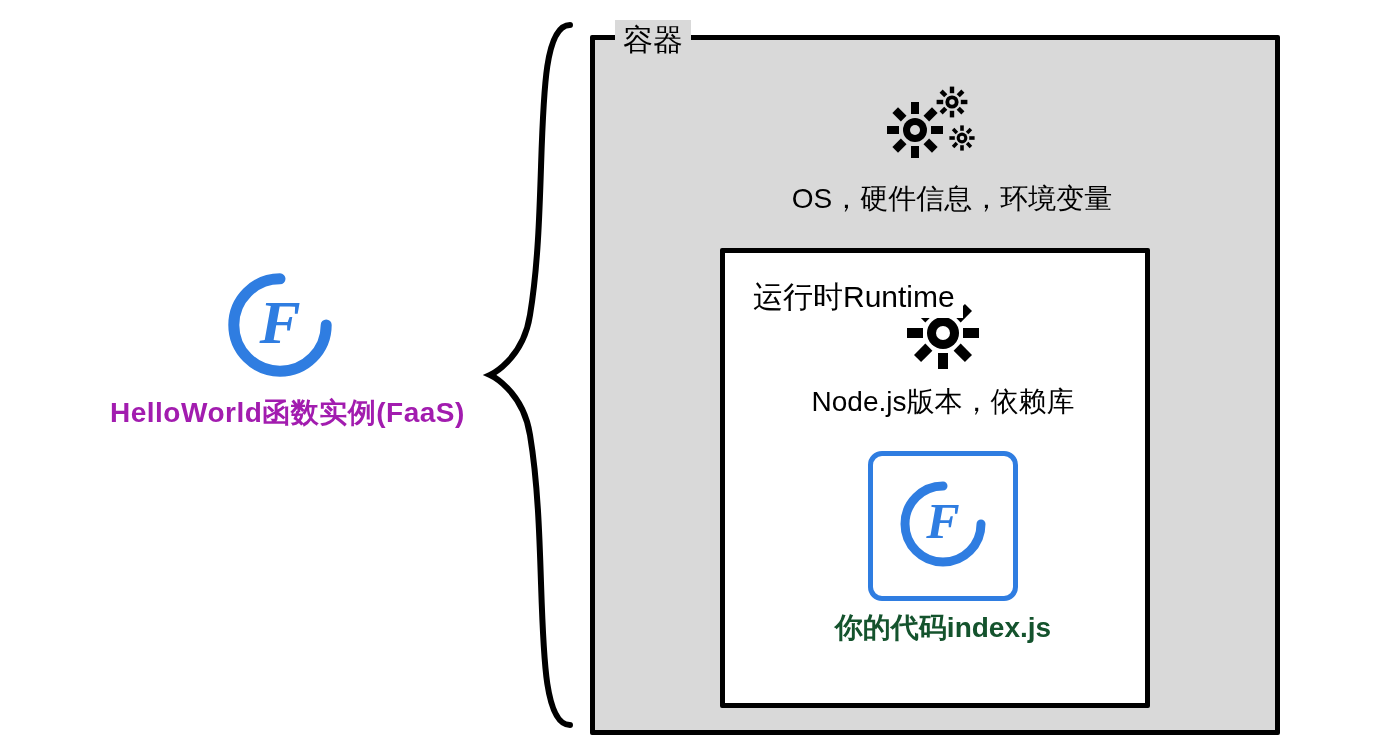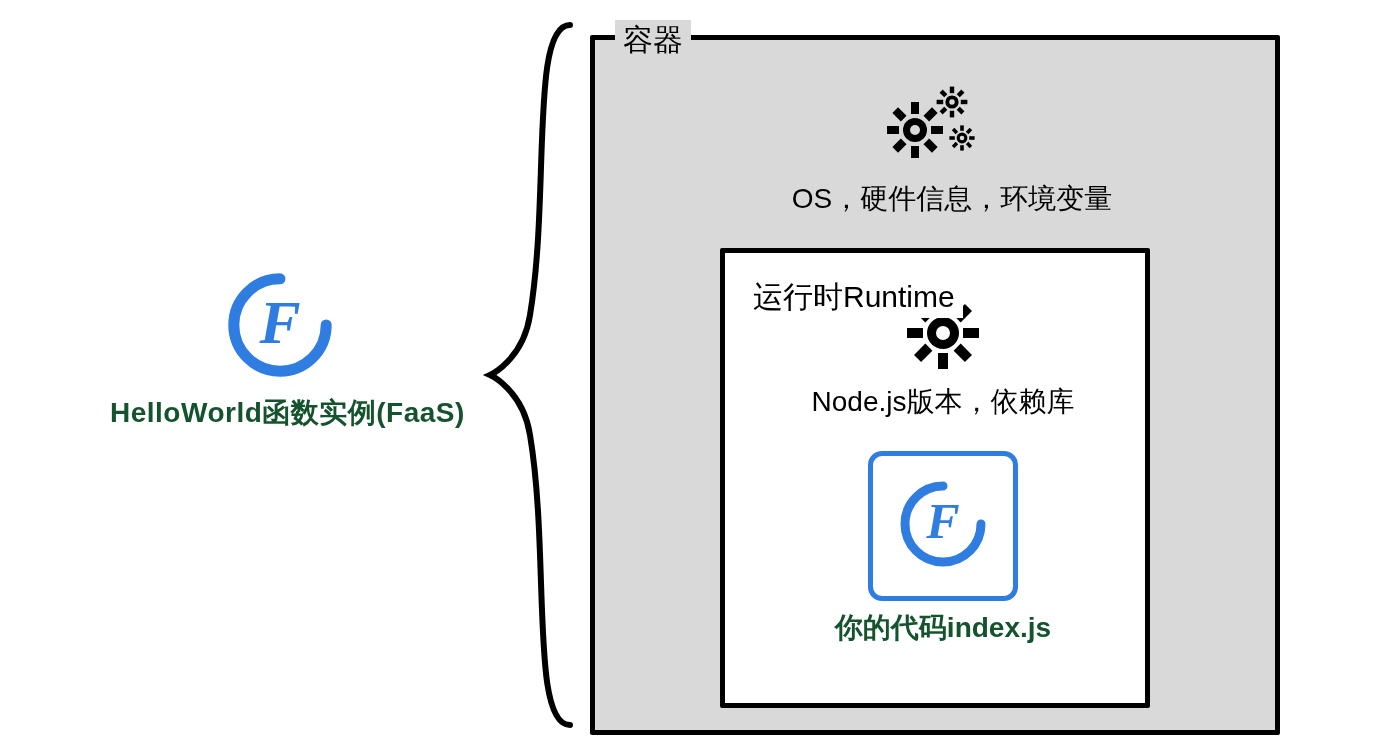--- a/index.html
+++ b/index.html
@@ -1,20 +1,20 @@
 <!DOCTYPE html>
 <html><head>
 <meta charset="utf-8">
 <style>
   html,body{margin:0;padding:0;width:1384px;height:748px;background:#fff;font-family:"Helvetica Neue",Arial,"PingFang SC","Microsoft YaHei",sans-serif;color:#000;}
   .stage{position:relative;width:1384px;height:748px;}
   
   .left-block{position:absolute;left:110px;top:270px;width:340px;text-align:center;}
   .faas-logo-lg{display:inline-block;margin-bottom:10px;}
-  .faas-title{font-size:28px;font-weight:600;color:#14532d;letter-spacing:.5px;white-space:nowrap;}
+  .faas-title{font-size:28px;font-weight:600;color:#a21caf;letter-spacing:.5px;white-space:nowrap;}
   
   .brace{position:absolute;left:475px;top:15px;width:120px;height:720px;}
   
   .container-box{position:absolute;left:590px;top:35px;width:690px;height:700px;background:#d9d9d9;border:5px solid #000;border-radius:2px;box-sizing:border-box;}
   .box-legend{position:absolute;top:-20px;left:20px;background:#d9d9d9;padding:0 8px;font-size:30px;font-weight:500;}
   .container-inner{position:relative;width:100%;height:100%;padding-top:40px;box-sizing:border-box;text-align:center;}
   .gears-lg{display:block;margin:0 auto 6px;}
   .info-line{font-size:28px;font-weight:500;padding-left:34px;}
   
   .runtime-box{position:relative;margin:30px auto 0;width:430px;height:460px;background:#fff;border:5px solid #000;border-radius:2px;box-sizing:border-box;text-align:center;}

